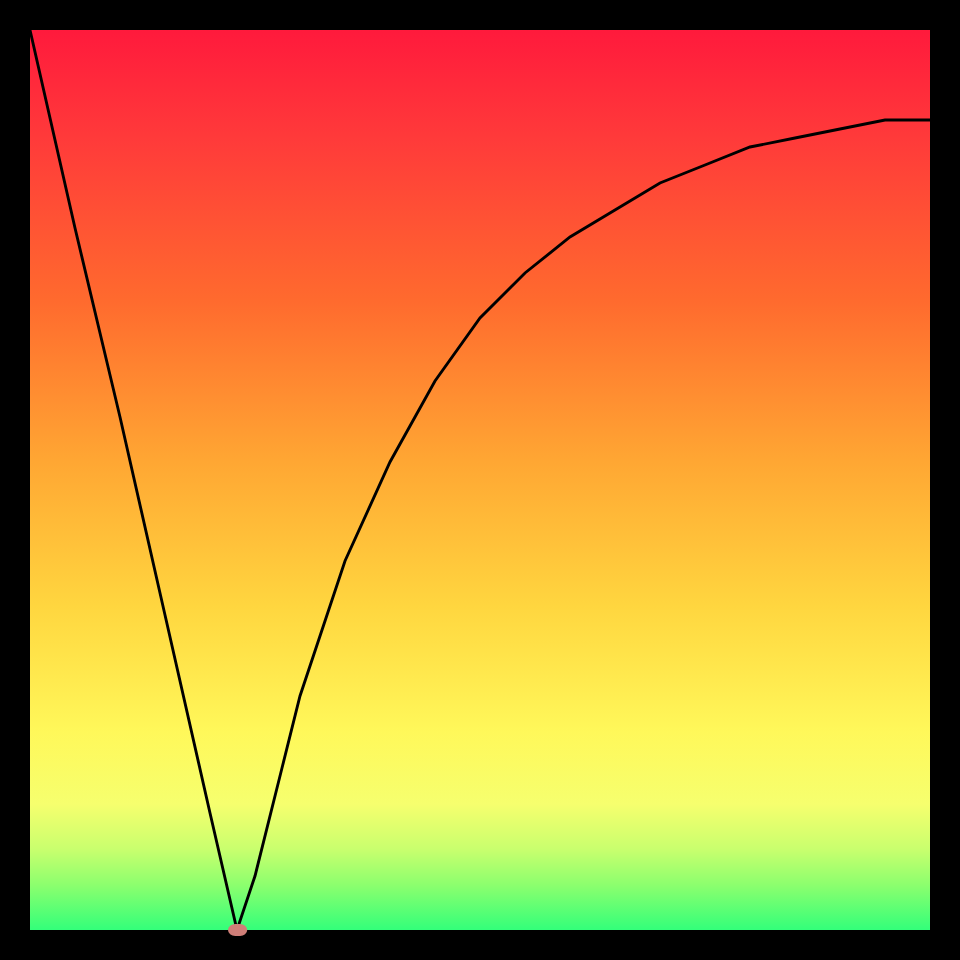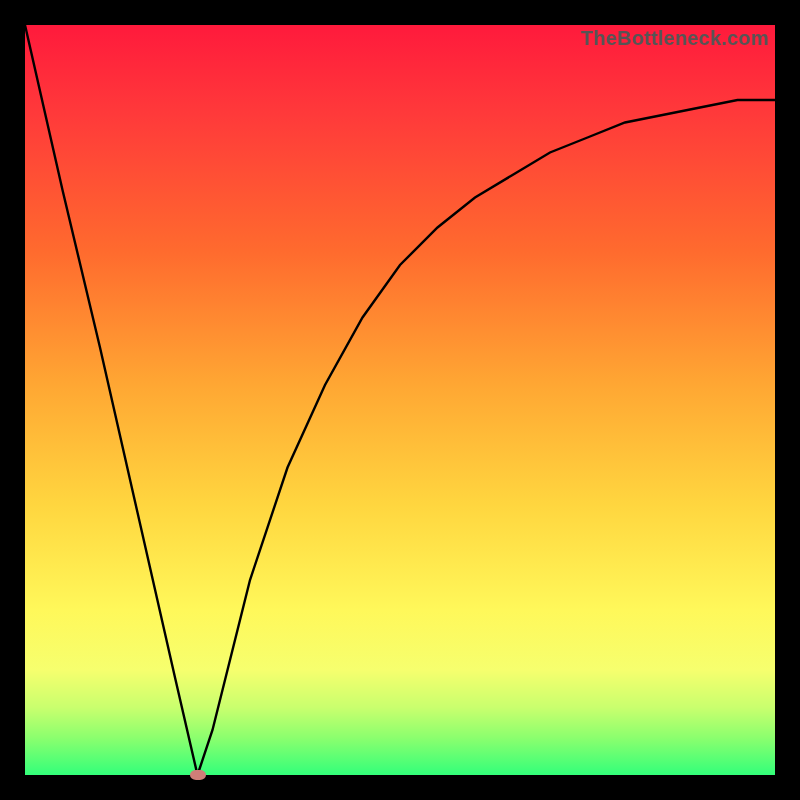--- a/index.html
+++ b/index.html
@@ -62,21 +62,20 @@
     border-radius: 6px / 5px;
     background: #cf7e78;
     transform: translate(-50%, -50%);
   }
 </style>
 </head>
 <body>
 
 <div class="outer">
   <div class="plot">
-    <div class="watermark">TheBottleneck.com</div>
 
     <svg class="curve" viewBox="0 0 750 750" preserveAspectRatio="none">
       <path fill="none" stroke="#000" stroke-width="2.4" stroke-linecap="round" d="M0.0 0.0 L37.5 165.0 L75.0 322.5 L112.5 487.5 L150.0 652.5 L172.5 750.0 L187.5 705.0 L210.0 615.0 L225.0 555.0 L262.5 442.5 L300.0 360.0 L337.5 292.5 L375.0 240.0 L412.5 202.5 L450.0 172.5 L487.5 150.0 L525.0 127.5 L562.5 112.5 L600.0 97.5 L637.5 90.0 L675.0 82.5 L712.5 75.0 L750.0 75.0"></path>
     </svg>
 
     <div class="marker" style="left: 172.5px; top: 750px;"></div>
   </div>
 </div>
 
 </body></html>

